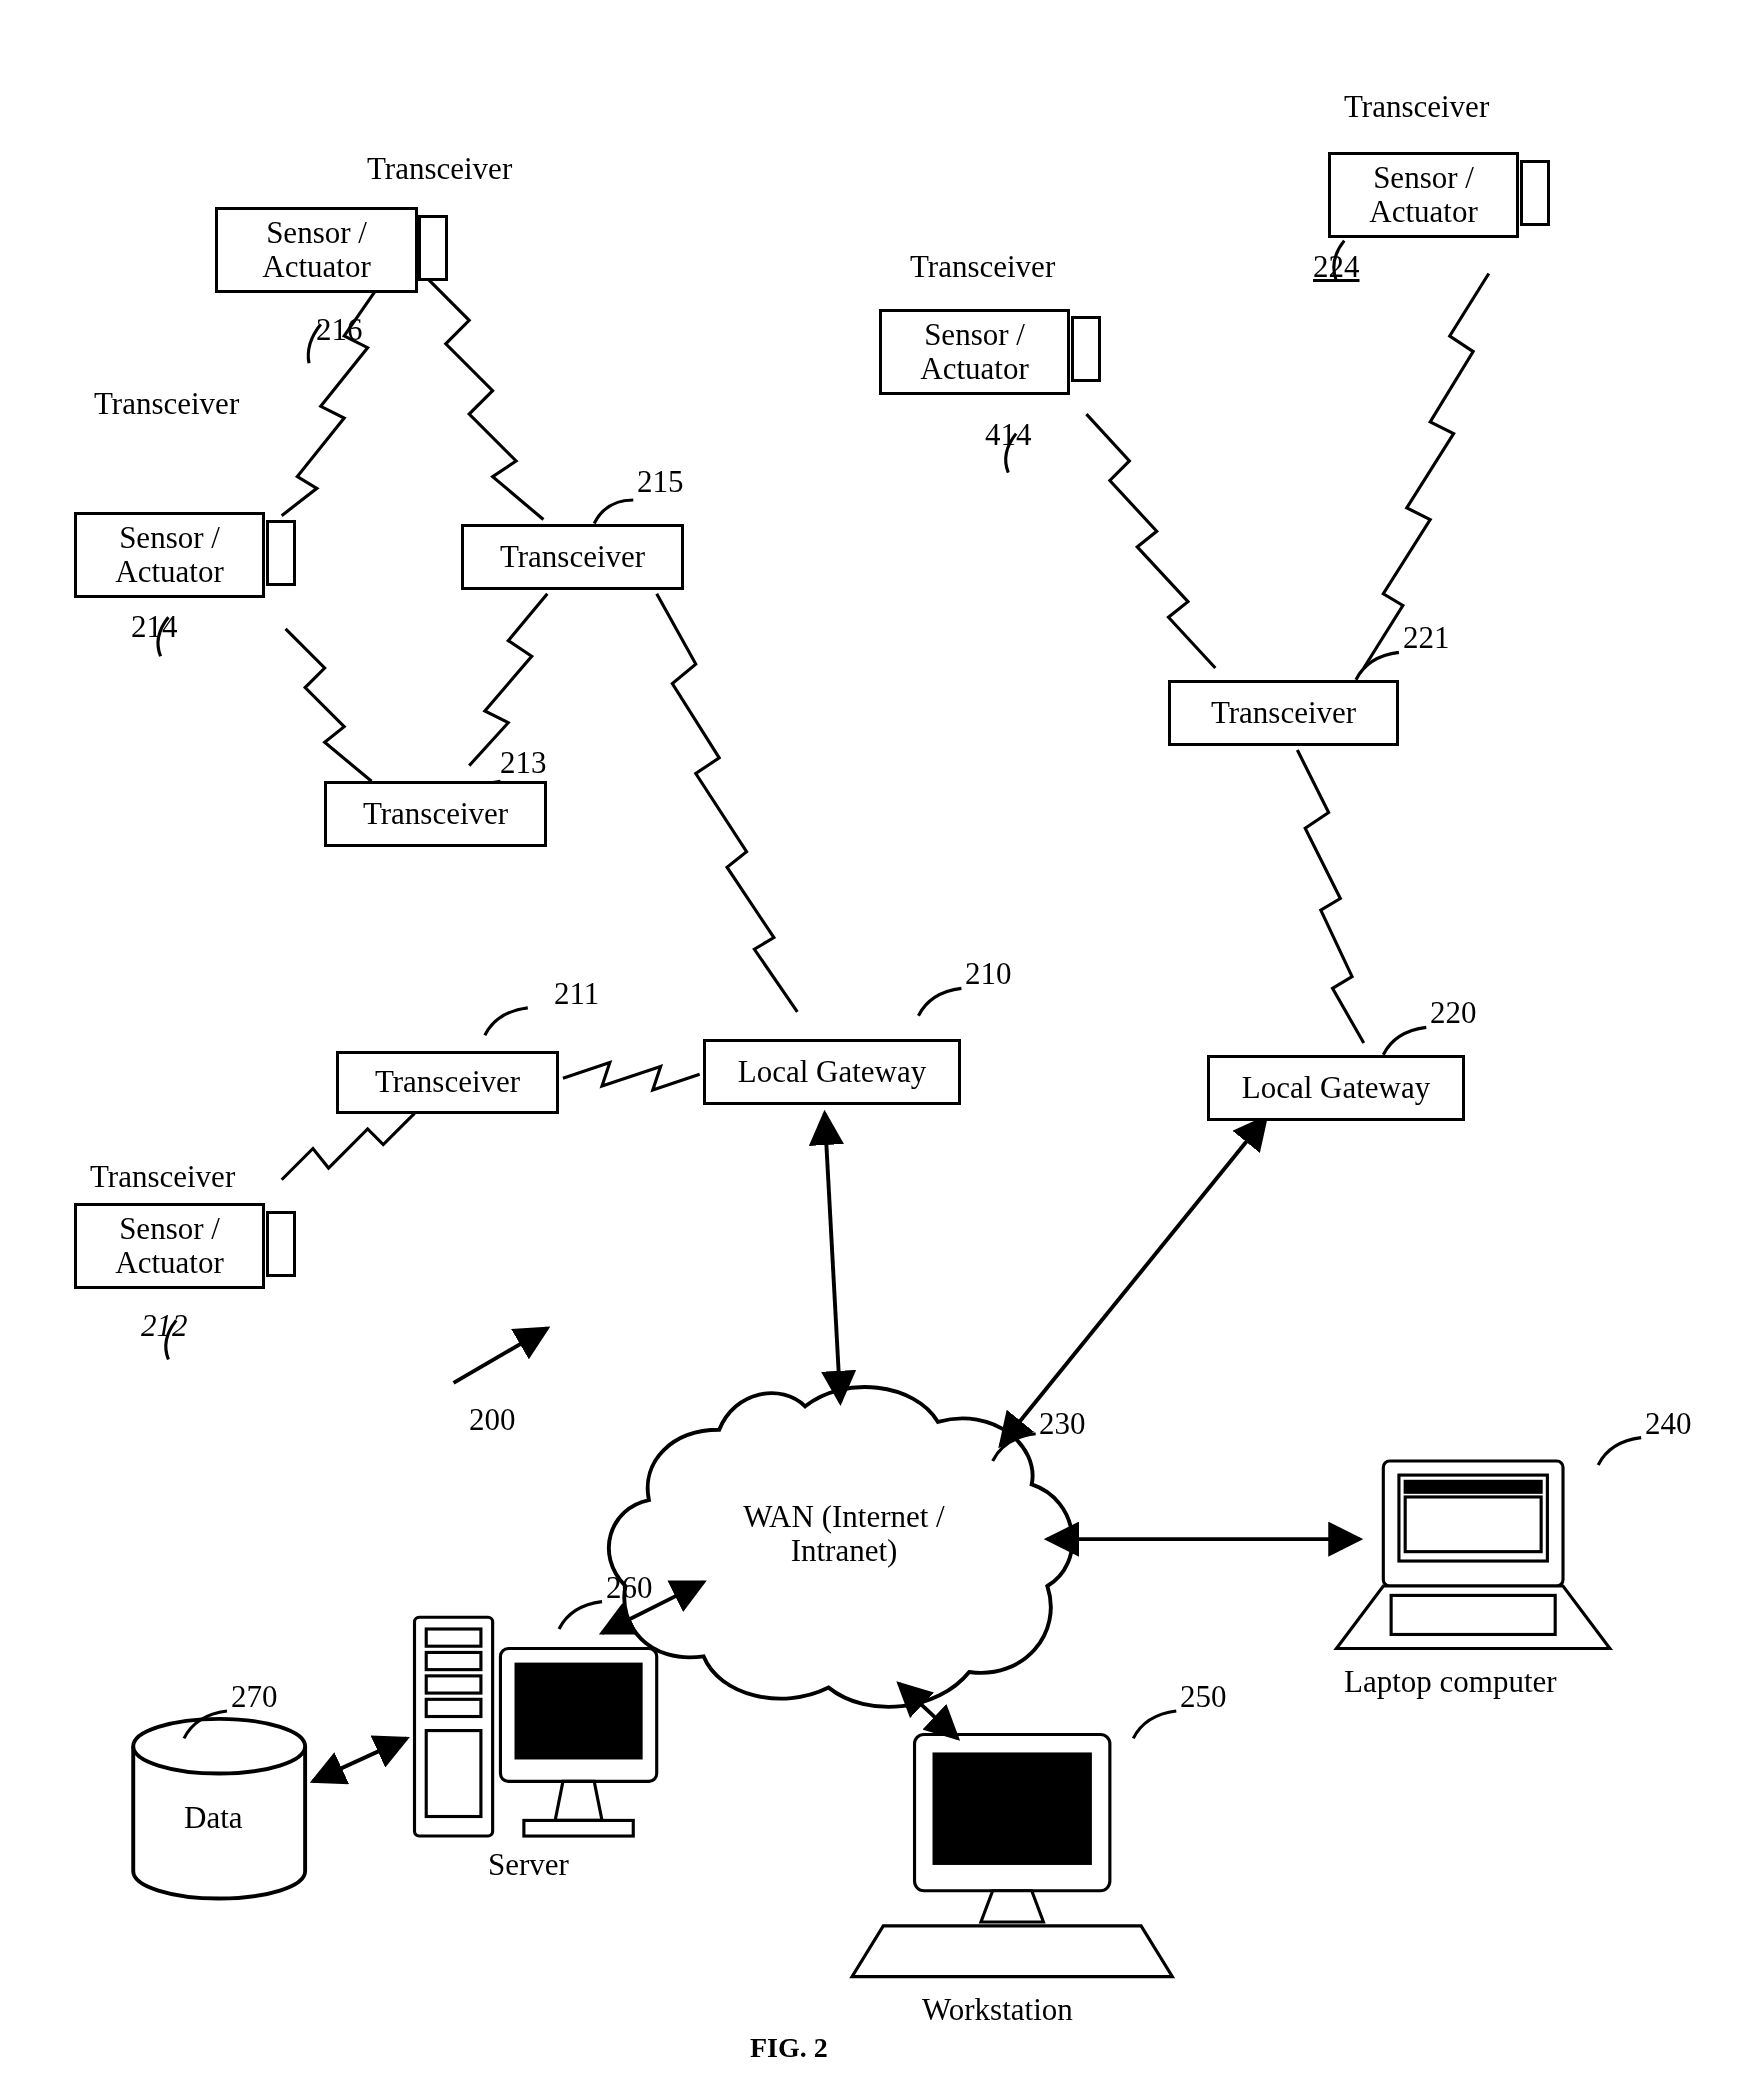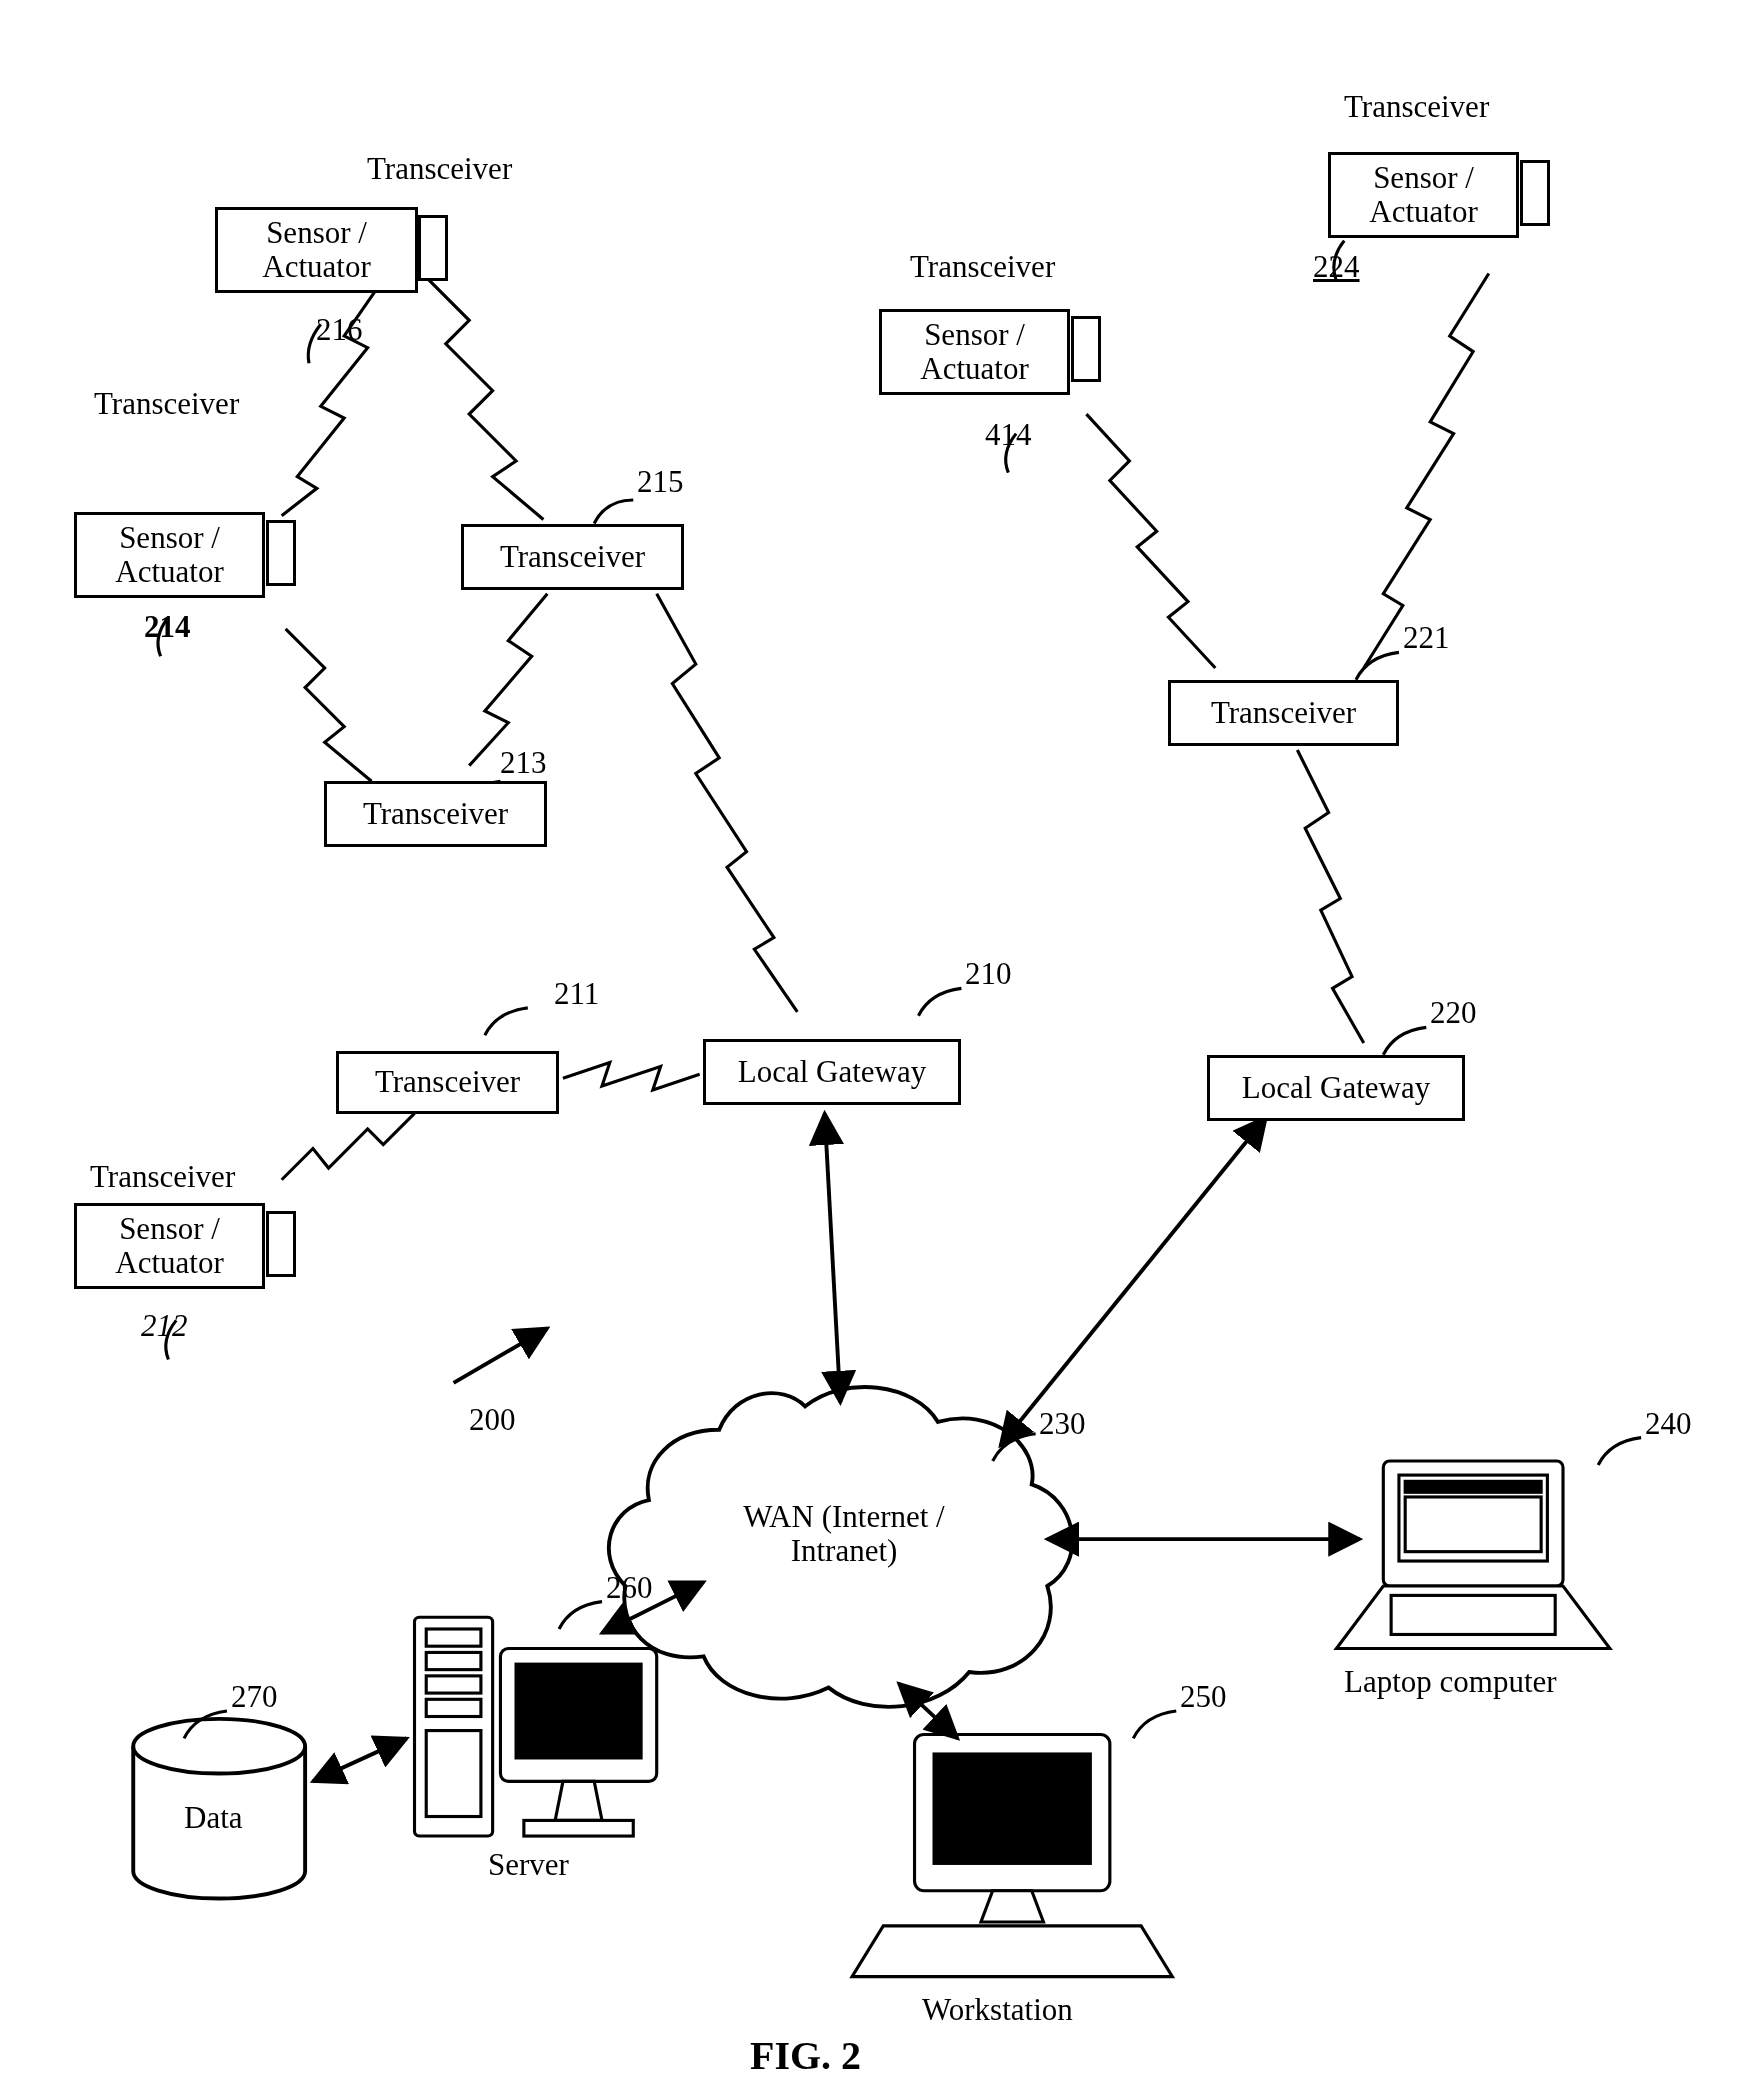--- a/index.html
+++ b/index.html
@@ -24,21 +24,21 @@
   }
   .label {
     position: absolute;
     font-size: 31px;
     line-height: 1.1;
     text-align: center;
   }
   .fig {
     position: absolute;
     font-weight: bold;
-    font-size: 40px;
+    font-size: 28px;
   }
   svg.overlay {
     position: absolute;
     inset: 0;
     width: 1740px;
     height: 2097px;
     pointer-events: none;
   }
 </style>
 </head>
@@ -165,21 +165,21 @@
   <div class="box" style="left:215px; top:207px; width:203px; height:86px; white-space:pre-line;"><span>Sensor /
 Actuator</span></div>
   <div class="box" style="left:418px; top:215px; width:30px; height:66px;"></div>
   <div class="label" style="left:367px; top:152px;">Transceiver</div>
   <div class="label" style="left:316px; top:313px;">216</div>
 
   <div class="box" style="left:74px; top:512px; width:191px; height:86px; white-space:pre-line;"><span>Sensor /
 Actuator</span></div>
   <div class="box" style="left:266px; top:520px; width:30px; height:66px;"></div>
   <div class="label" style="left:94px; top:387px;">Transceiver</div>
-  <div class="label" style="left:144px; top:610px;font-weight:bold;">214</div>
+  <div class="label" style="left:131px; top:610px;">214</div>
 
   <div class="box" style="left:74px; top:1203px; width:191px; height:86px; white-space:pre-line;"><span>Sensor /
 Actuator</span></div>
   <div class="box" style="left:266px; top:1211px; width:30px; height:66px;"></div>
   <div class="label" style="left:90px; top:1160px;">Transceiver</div>
   <div class="label" style="left:141px; top:1309px;font-style:italic;">212</div>
 
   <div class="box" style="left:879px; top:309px; width:191px; height:86px; white-space:pre-line;"><span>Sensor /
 Actuator</span></div>
   <div class="box" style="left:1071px; top:316px; width:30px; height:66px;"></div>

